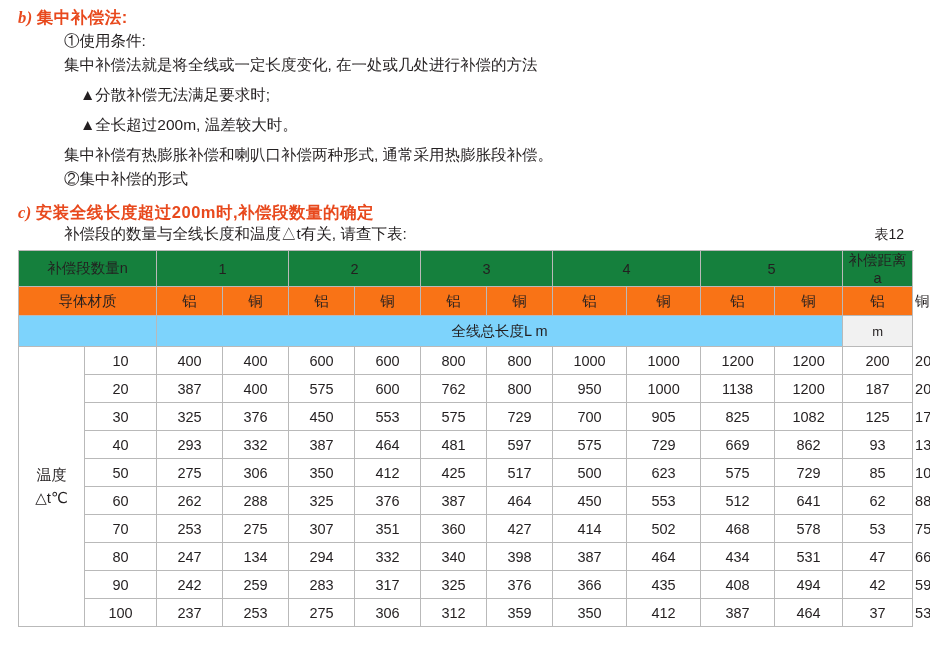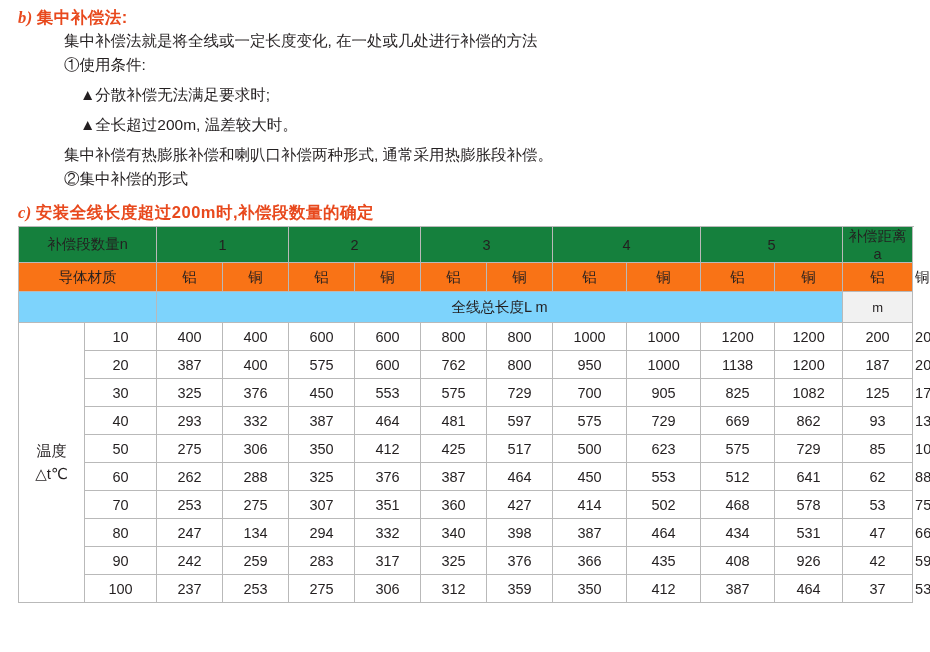--- a/index.html
+++ b/index.html
@@ -113,34 +113,38 @@
 </style>
 </head>
 <body>
 
 <div class="page">
 
   <div class="heading">
     <span class="marker">b)</span><span>集中补偿法:</span>
   </div>
 
+  <div class="para indent1">①使用条件:</div>
   <div class="para indent1">集中补偿法就是将全线或一定长度变化, 在一处或几处进行补偿的方法</div>
-  <div class="para indent1">①使用条件:</div>
   <div class="row-gap"></div>
   <div class="para indent2">▲分散补偿无法满足要求时;</div>
   <div class="row-gap"></div>
   <div class="para indent2">▲全长超过200m, 温差较大时。</div>
   <div class="row-gap"></div>
   <div class="para indent1">集中补偿有热膨胀补偿和喇叭口补偿两种形式, 通常采用热膨胀段补偿。</div>
   <div class="para indent1">②集中补偿的形式</div>
 
   <div class="heading heading-c">
     <span class="marker">c)</span><span>安装全线长度超过200m时,补偿段数量的确定</span>
   </div>
 
+  <div class="tbl-caption-row">
+    <span class="lead">补偿段的数量与全线长度和温度△t有关, 请查下表:</span>
+    <span class="tblno">表12</span>
+  </div>
 
   <table class="comp">
     <colgroup>
       <col style="width:66px">
       <col style="width:72px">
       <col style="width:66px">
       <col style="width:66px">
       <col style="width:66px">
       <col style="width:66px">
       <col style="width:66px">
@@ -309,21 +313,21 @@
           <td class="tempval">90</td>
           <td>242</td>
           <td>259</td>
           <td>283</td>
           <td>317</td>
           <td>325</td>
           <td>376</td>
           <td>366</td>
           <td>435</td>
           <td>408</td>
-          <td>926</td>
+          <td>494</td>
           <td>42</td>
           <td>59</td>
         </tr>
         <tr>
           <td class="tempval">100</td>
           <td>237</td>
           <td>253</td>
           <td>275</td>
           <td>306</td>
           <td>312</td>

